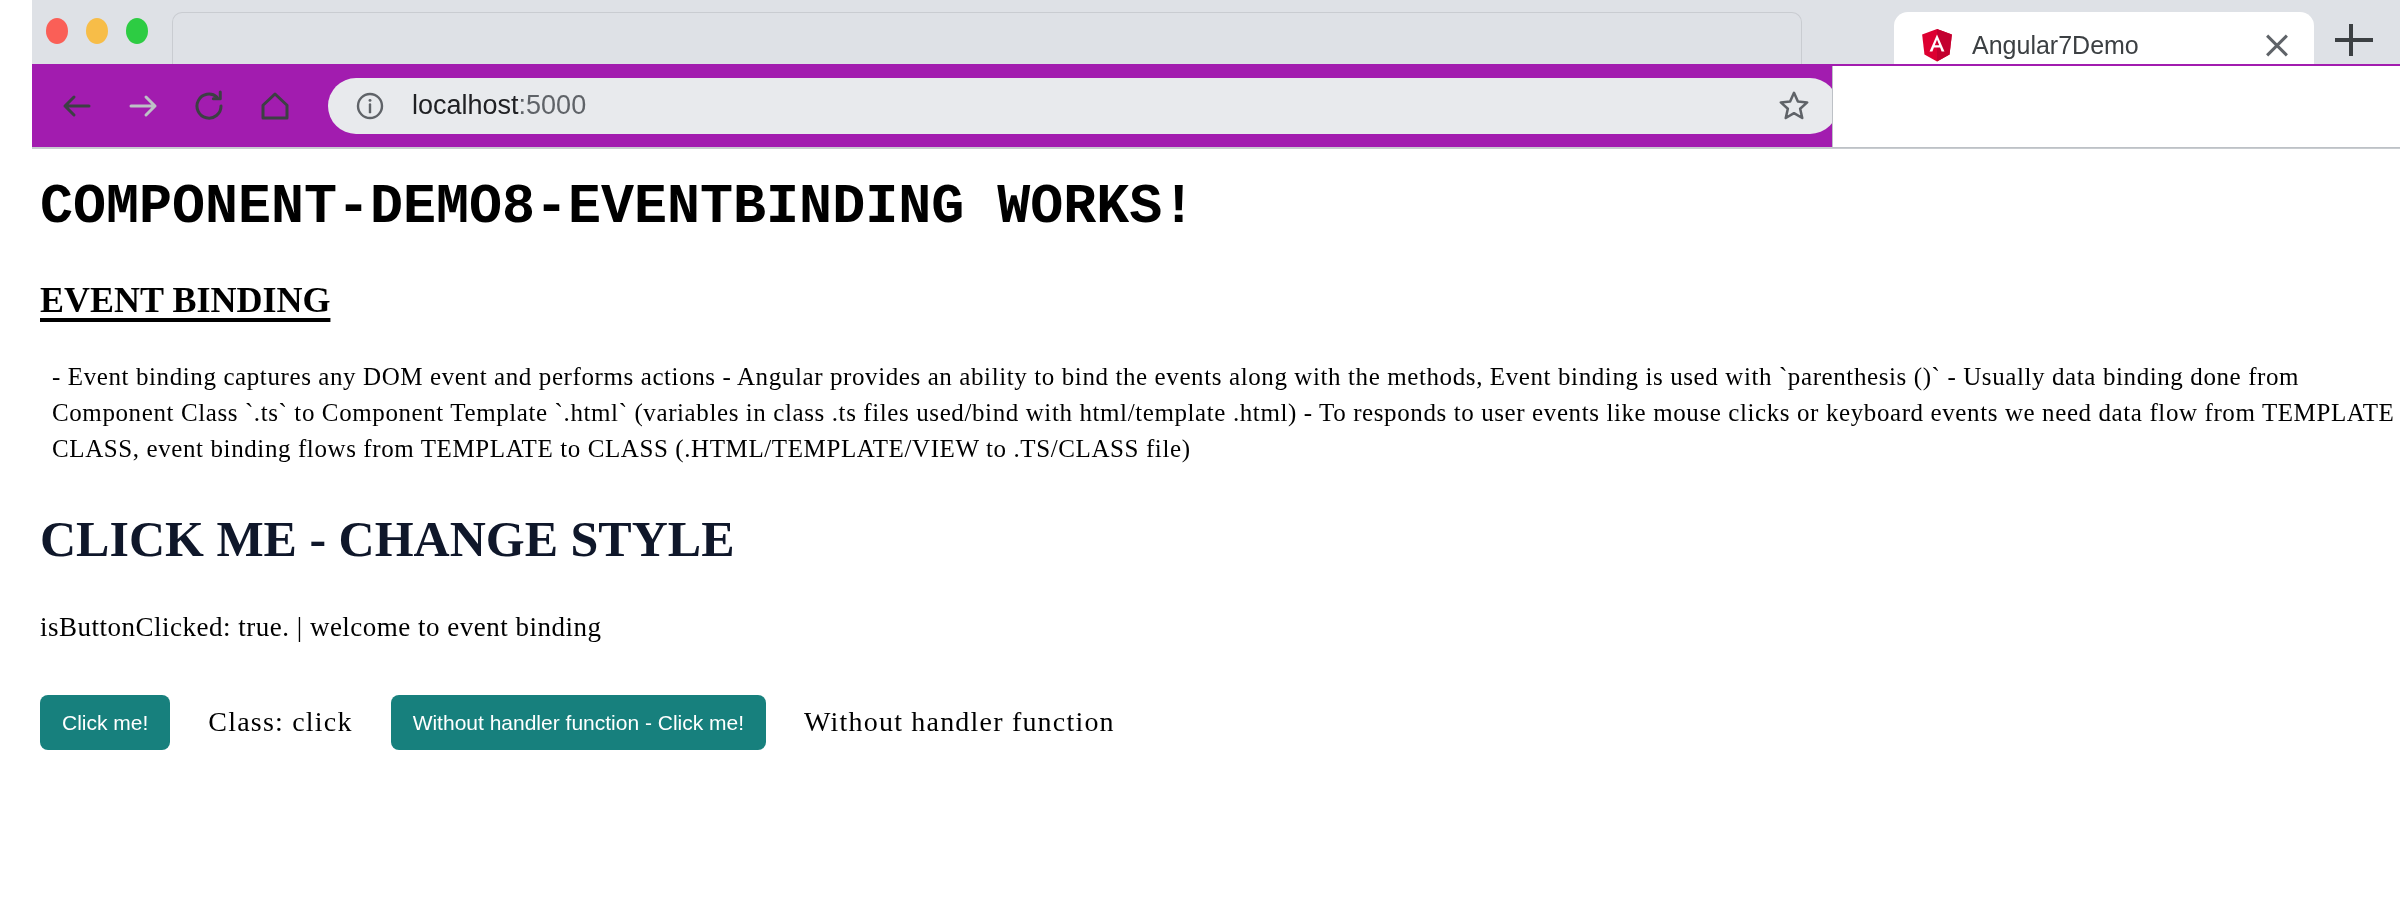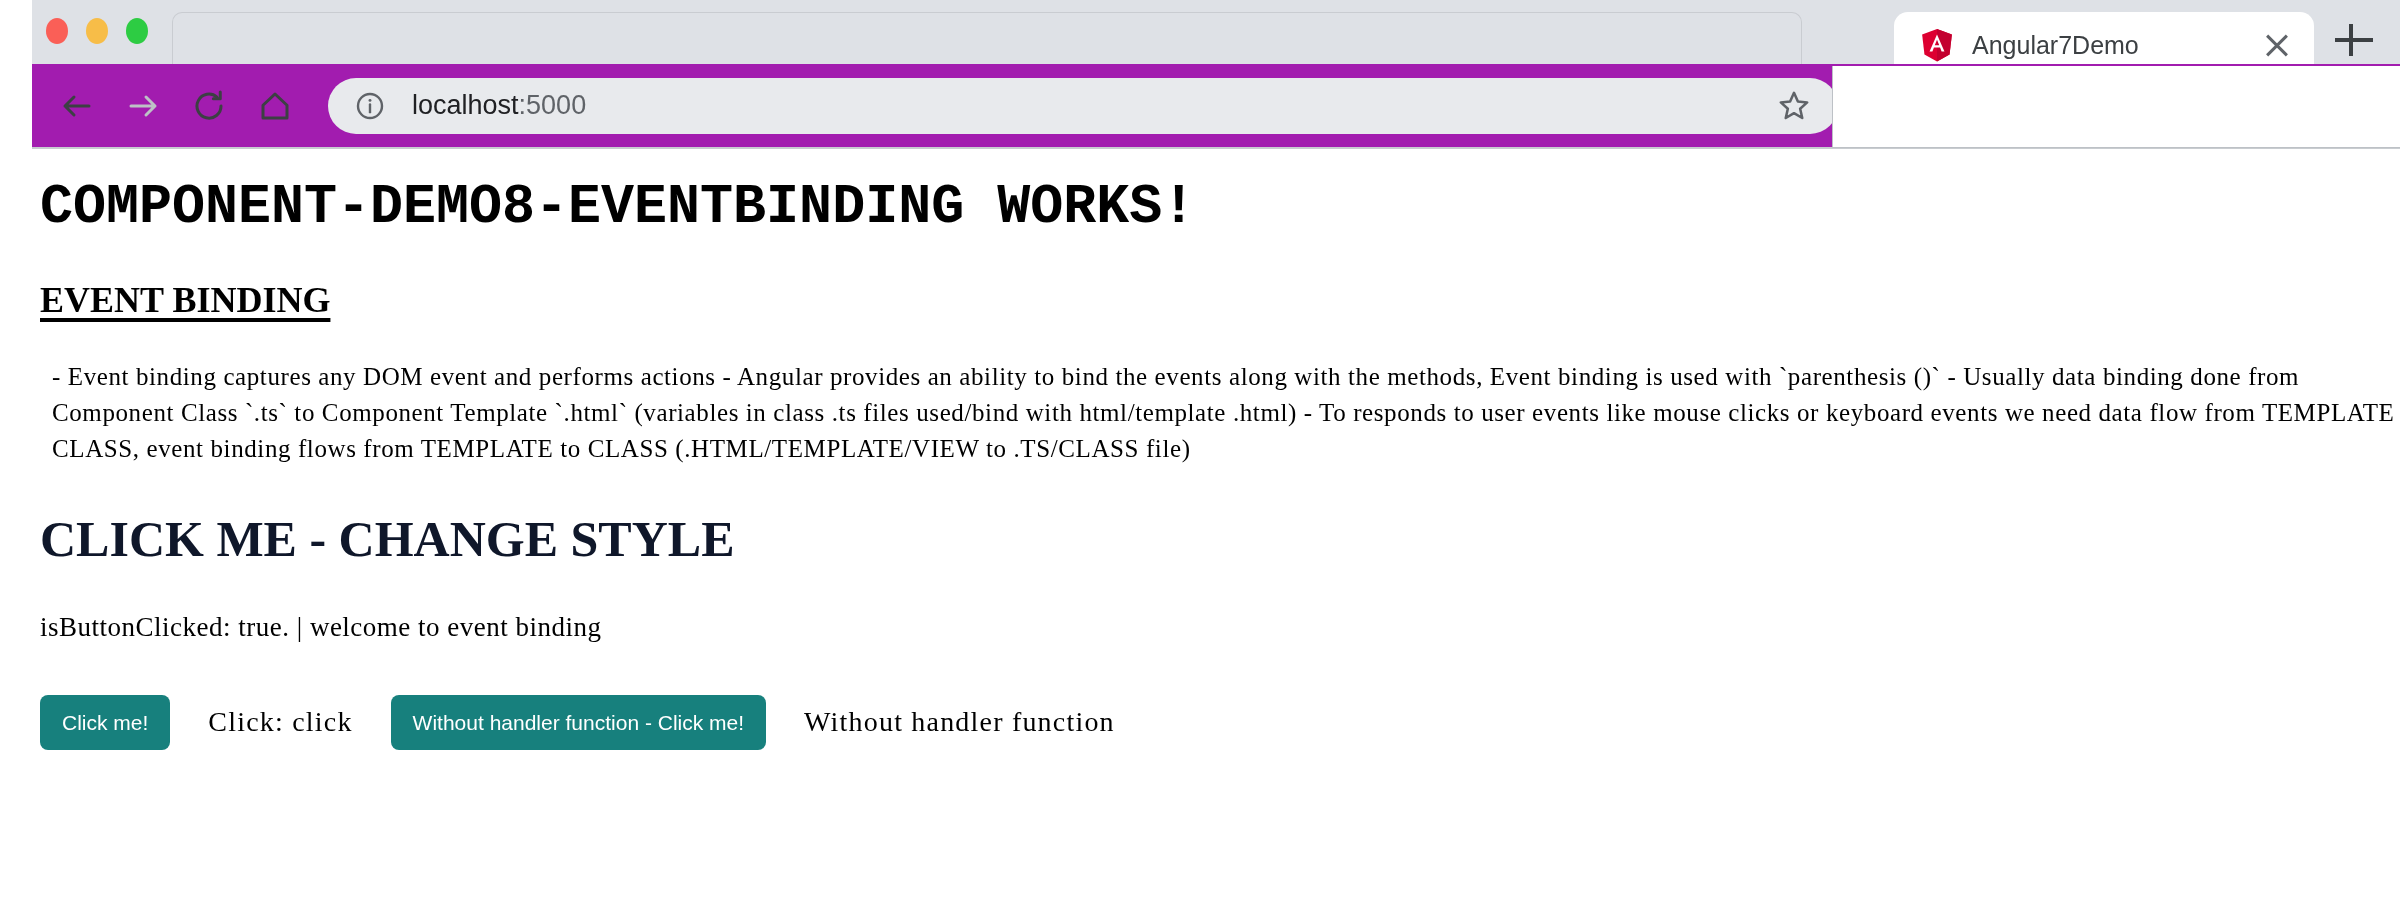--- a/index.html
+++ b/index.html
@@ -347,19 +347,19 @@
     <h2 class="section-title">Event Binding</h2>
 
     <p class="description">- Event binding captures any DOM event and performs actions - Angular provides an ability to bind the events along with the methods, Event binding is used with `parenthesis ()` - Usually data binding done from Component Class `.ts` to Component Template `.html` (variables in class .ts files used/bind with html/template .html) - To responds to user events like mouse clicks or keyboard events we need data flow from TEMPLATE to CLASS, event binding flows from TEMPLATE to CLASS (.HTML/TEMPLATE/VIEW to .TS/CLASS file)</p>
 
     <h2 class="click-heading">Click me - change style</h2>
 
     <p class="status-line">isButtonClicked: true. | welcome to event binding</p>
 
     <div class="button-row">
       <button class="btn">Click me!</button>
-      <span class="row-label">Click: click</span>
+      <span class="row-label">Class: click</span>
       <button class="btn">Without handler function - Click me!</button>
       <span class="row-label">Without handler function</span>
     </div>
 
   </div>
 </div>
 
 </body></html>

